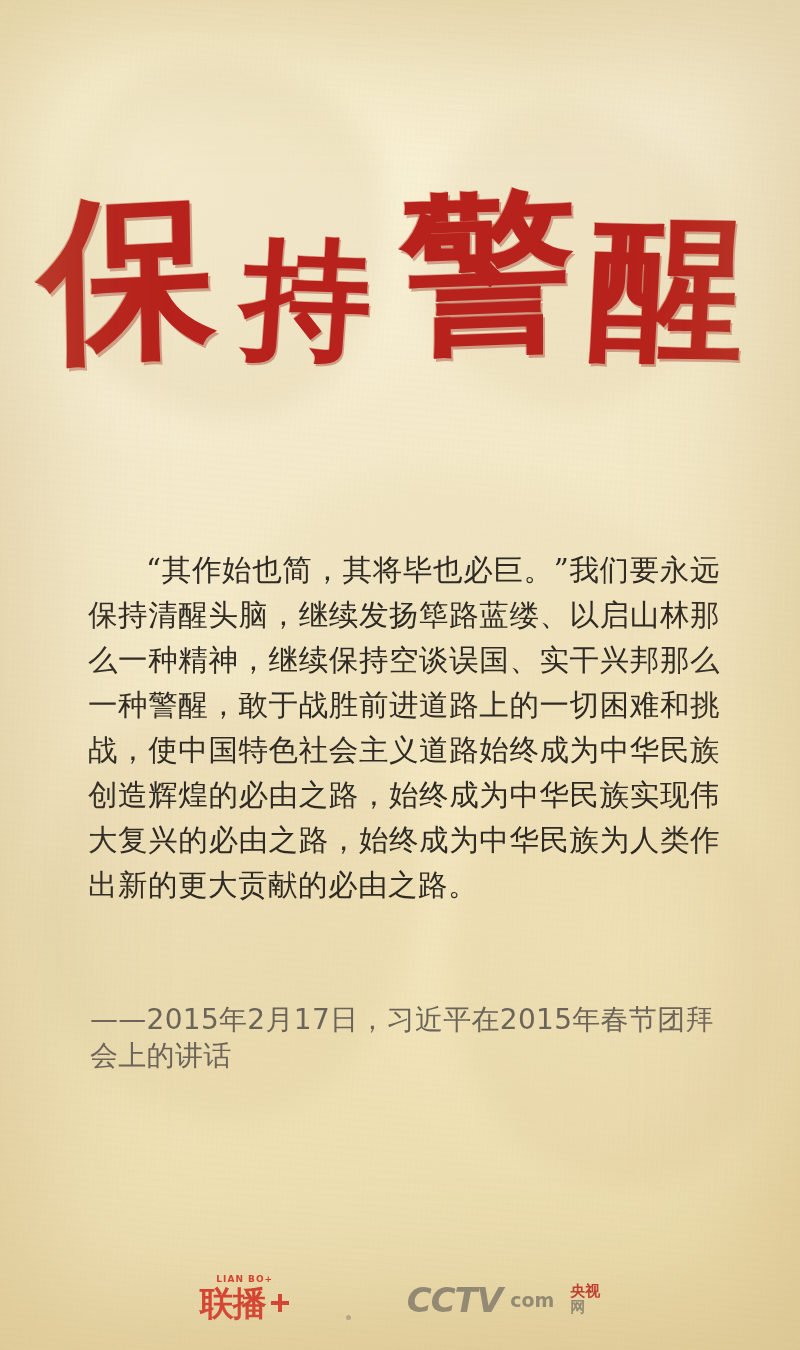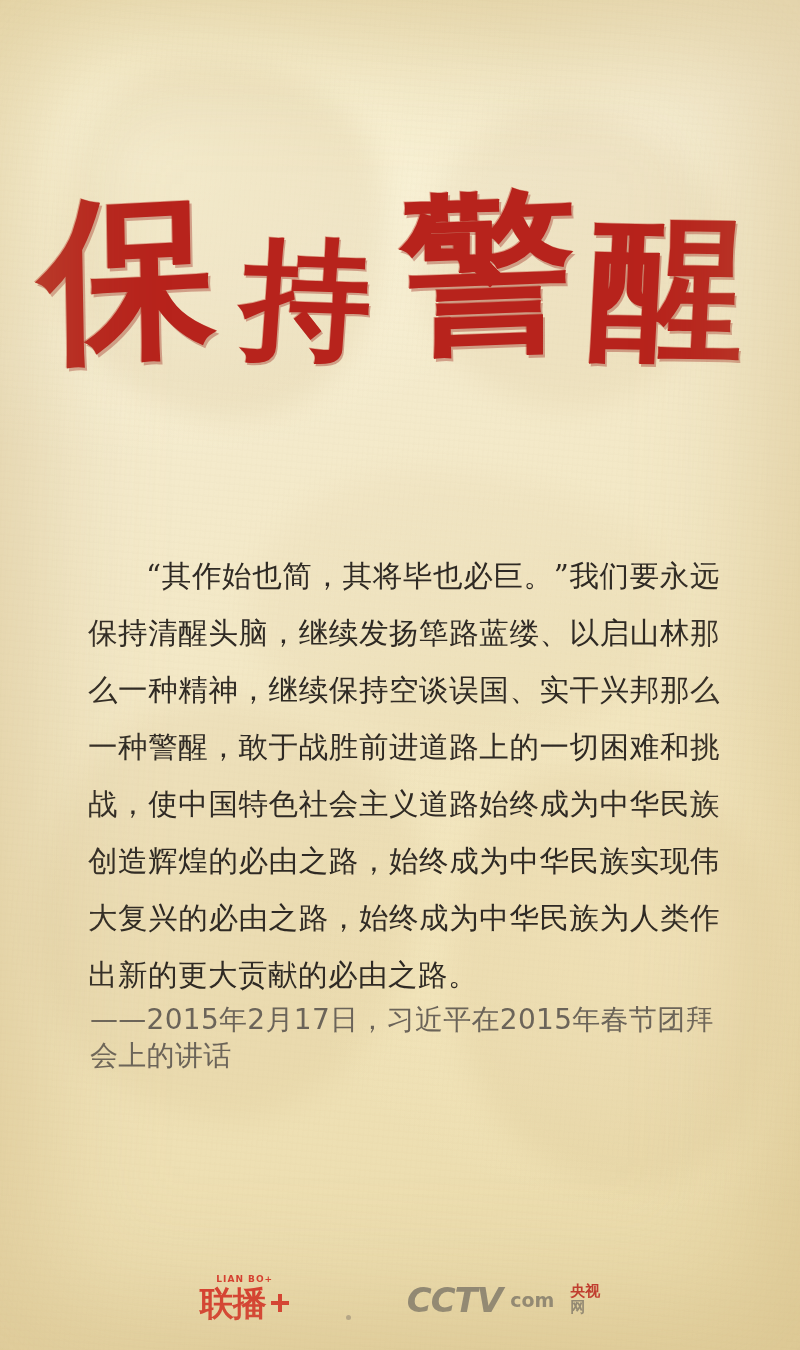--- a/index.html
+++ b/index.html
@@ -88,21 +88,21 @@
 
   
   .quote {
     position: absolute;
     left: 88px;
     width: 632px;
     top: 548px;
     color: #2f2a24;
     font-family: "DejaVu Serif", "Liberation Serif", serif;
     font-size: 29.5px;
-    line-height: 57px;
+    line-height: 45px;
     letter-spacing: 0.5px;
     text-align: justify;
     text-justify: inter-character;
   }
   .quote .indent { display: inline-block; width: 58px; }
 
   .attrib {
     position: absolute;
     left: 90px;
     width: 630px;

